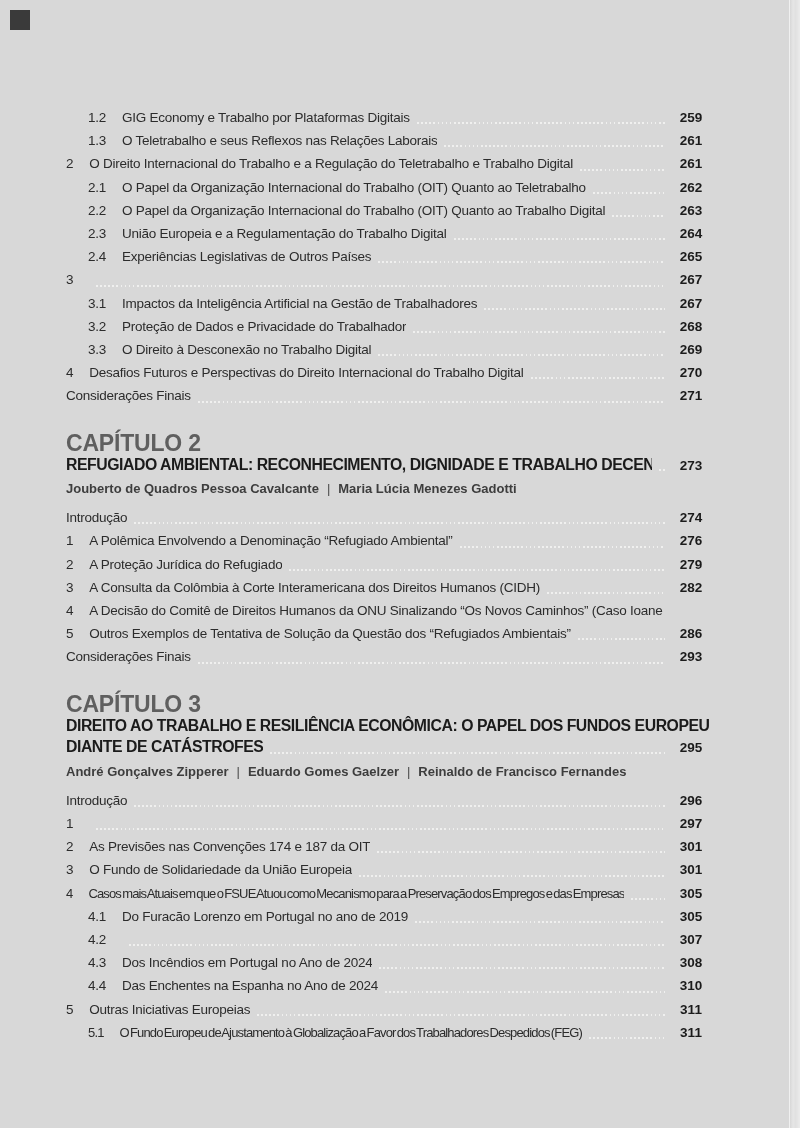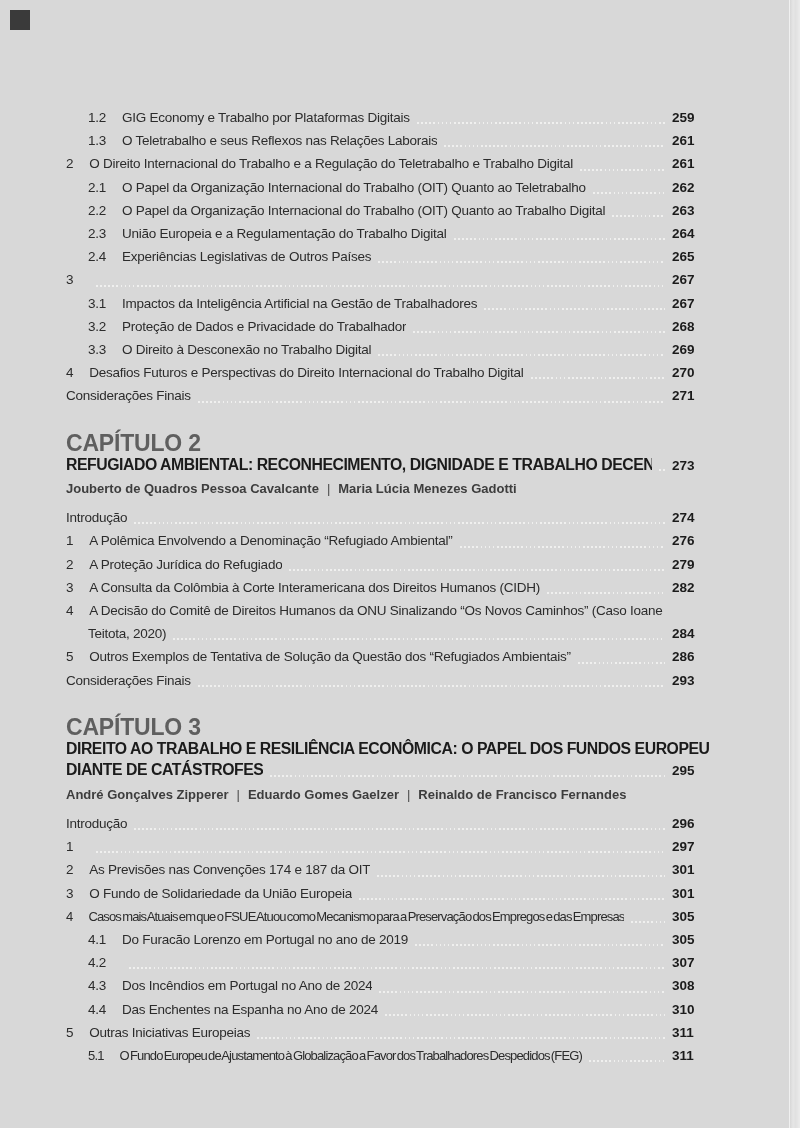--- a/index.html
+++ b/index.html
@@ -51,21 +51,21 @@
   }
   .leader {
     flex: 1 1 auto; min-width: 6px;
     align-self: flex-end;
     height: 2px; margin: 0 7px 5px 7px;
     background-image: repeating-linear-gradient(to right,
       #f0f0ef 0px, #f0f0ef 1.6px, rgba(0,0,0,0) 1.6px, rgba(0,0,0,0) 4.1px);
   }
   .pg {
     flex: 0 0 auto; min-width: 38px;
-    text-align: left;
+    text-align: center;
     font-weight: bold; letter-spacing: 0;
     color: #1b1b1b; font-size: 13.5px;
   }
   
   .chapter-block { margin-top: 25px; }
   .ch-label {
     font-size: 23px; font-weight: bold;
     color: #5f5f5f; letter-spacing: -0.2px;
     line-height: 21px;
   }
@@ -199,25 +199,20 @@
         <div class="row">
           <span class="num">3</span>
           <span class="txt">A Consulta da Colômbia à Corte Interamericana dos Direitos Humanos (CIDH)</span>
           <span class="leader"></span>
           <span class="pg">282</span>
         </div>
         <div class="row">
           <span class="num">4</span>
           <span class="txt">A Decisão do Comitê de Direitos Humanos da ONU Sinalizando “Os Novos Caminhos” (Caso Ioane</span>
         </div>
-        <div class="row lvl2">
-          <span class="txt">Teitota, 2020)</span>
-          <span class="leader"></span>
-          <span class="pg">284</span>
-        </div>
         <div class="row">
           <span class="num">5</span>
           <span class="txt">Outros Exemplos de Tentativa de Solução da Questão dos “Refugiados Ambientais”</span>
           <span class="leader"></span>
           <span class="pg">286</span>
         </div>
         <div class="row">
           <span class="txt">Considerações Finais</span>
           <span class="leader"></span>
           <span class="pg">293</span>

